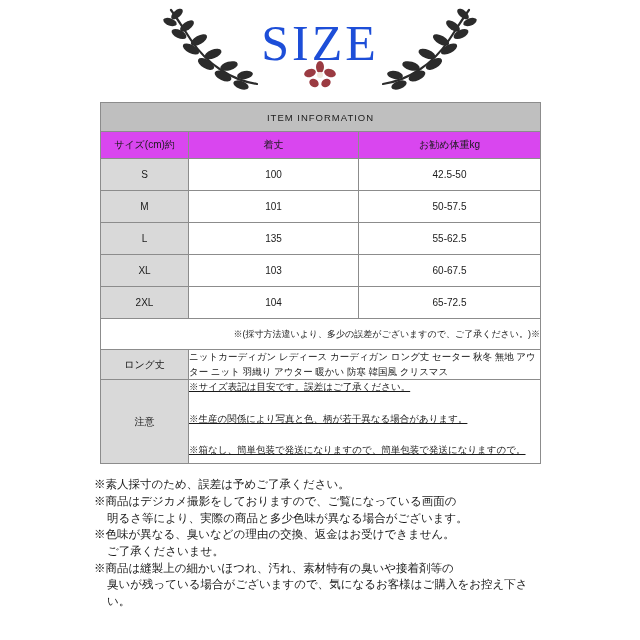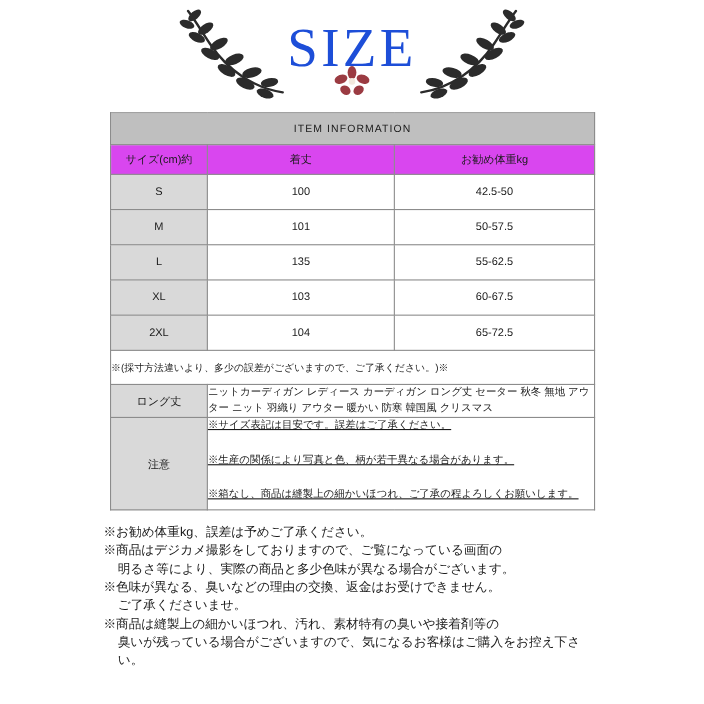--- a/index.html
+++ b/index.html
@@ -105,21 +105,21 @@
   .cell-val {
     text-align: center;
     height: 31px;
     font-size: 10px;
     background: #ffffff;
     color: #1a1a1a;
   }
   .cell-note {
     background: #ffffff;
     height: 30px;
-    text-align: left;
+    text-align: right;
     font-size: 9px;
     color: #1a1a1a;
   }
   .cell-side {
     background: #d9d9d9;
     text-align: center;
     font-size: 10px;
     color: #1a1a1a;
     width: 88px;
   }
@@ -278,29 +278,29 @@
         <tr>
           <td class="cell-side">ロング丈</td>
           <td class="cell-desc" colspan="2">ニットカーディガン レディース カーディガン ロング丈 セーター 秋冬 無地 アウター ニット 羽織り アウター 暖かい 防寒 韓国風 クリスマス</td>
         </tr>
 
         <tr>
           <td class="cell-side">注意</td>
           <td class="cell-caution" colspan="2">
             <p>※サイズ表記は目安です。誤差はご了承ください。</p>
             <p>※生産の関係により写真と色、柄が若干異なる場合があります。</p>
-            <p>※箱なし、商品は縫製上の細かいほつれ、ご了承の程よろしくお願いします。</p>
+            <p>※箱なし、簡単包装で発送になりますので、簡単包装で発送になりますので。</p>
           </td>
         </tr>
       </tbody>
     </table>
   </div>
 
   <div class="footer-notes">
-    <p>※お勧め体重kg、誤差は予めご了承ください。</p>
+    <p>※素人採寸のため、誤差は予めご了承ください。</p>
     <p>※商品はデジカメ撮影をしておりますので、ご覧になっている画面の</p>
     <p class="indent">明るさ等により、実際の商品と多少色味が異なる場合がございます。</p>
     <p>※色味が異なる、臭いなどの理由の交換、返金はお受けできません。</p>
     <p class="indent">ご了承くださいませ。</p>
     <p>※商品は縫製上の細かいほつれ、汚れ、素材特有の臭いや接着剤等の</p>
     <p class="indent">臭いが残っている場合がございますので、気になるお客様はご購入をお控え下さい。</p>
   </div>
 
 </div>
 

